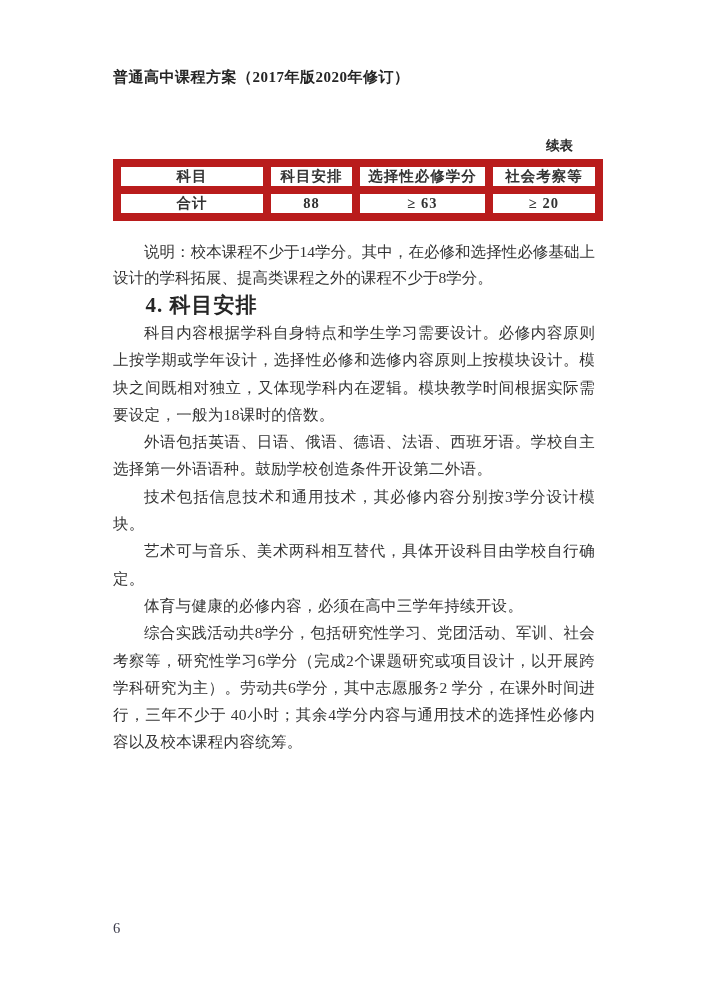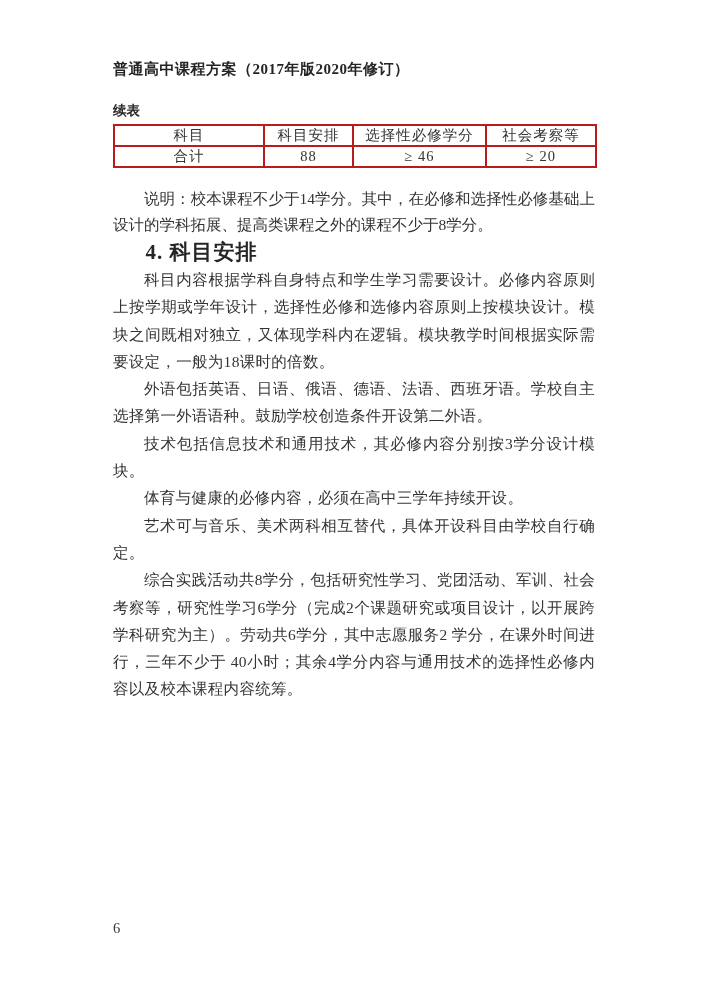--- a/index.html
+++ b/index.html
@@ -10,55 +10,55 @@
     height: 1005px;
     margin: 0 auto;
     background: #ffffff;
     font-family: "Liberation Serif", "DejaVu Serif", serif;
     color: #2e2e2e;
     overflow: hidden;
   }
   .content {
     position: absolute;
     left: 113px;
-    top: 0;
+    top: 8px;
     width: 482px;
   }
   .running-header {
     margin-top: 60px;
     font-size: 15px;
     font-weight: bold;
     letter-spacing: 0.5px;
     color: #252525;
   }
   .continued-label {
-    margin-top: 23px;
-    text-align: left;
+    margin-top: 50px;
+    text-align: right;
     padding-right: 22px;
     font-size: 13.5px;
     font-weight: bold;
     color: #2a2a2a;
   }
   table.credits-table {
     margin-top: 4px;
     width: 482px;
     border-collapse: collapse;
     table-layout: fixed;
     font-size: 14.5px;
     color: #333333;
   }
   table.credits-table col.c1 { width: 150px; }
   table.credits-table col.c2 { width: 89px; }
   table.credits-table col.c3 { width: 133px; }
   table.credits-table col.c4 { width: 110px; }
   table.credits-table th, table.credits-table td {
-    border: 2px solid #b91c1c;
+    border: 8px solid #b91c1c;
     text-align: center;
     vertical-align: middle;
-    font-weight: normal;
+    font-weight: bold;
     height: 18px;
     letter-spacing: 1px;
   }
   .table-note {
     margin-top: 18px;
     font-size: 15.5px;
     line-height: 26px;
     text-align: justify;
     text-indent: 2em;
     color: #333333;
@@ -107,35 +107,35 @@
       <tbody>
           <tr>
         <th>科目</th>
         <th>科目安排</th>
         <th>选择性必修学分</th>
         <th>社会考察等</th>
       </tr>
       <tr>
         <td>合计</td>
         <td>88</td>
-        <td>≥ 46</td>
+        <td>≥ 63</td>
         <td>≥ 20</td>
       </tr>
     </tbody>
       </table>
 
     <div class="table-note">说明：校本课程不少于14学分。其中，在必修和选择性必修基础上设计的学科拓展、提高类课程之外的课程不少于8学分。</div>
 
     <div class="section-heading">4. 科目安排</div>
 
     <div class="body-text">
       <p>科目内容根据学科自身特点和学生学习需要设计。必修内容原则上按学期或学年设计，选择性必修和选修内容原则上按模块设计。模块之间既相对独立，又体现学科内在逻辑。模块教学时间根据实际需要设定，一般为18课时的倍数。</p>
       <p>外语包括英语、日语、俄语、德语、法语、西班牙语。学校自主选择第一外语语种。鼓励学校创造条件开设第二外语。</p>
       <p>技术包括信息技术和通用技术，其必修内容分别按3学分设计模块。</p>
+      <p>艺术可与音乐、美术两科相互替代，具体开设科目由学校自行确定。</p>
       <p>体育与健康的必修内容，必须在高中三学年持续开设。</p>
-      <p>艺术可与音乐、美术两科相互替代，具体开设科目由学校自行确定。</p>
       <p>综合实践活动共8学分，包括研究性学习、党团活动、军训、社会考察等，研究性学习6学分（完成2个课题研究或项目设计，以开展跨学科研究为主）。劳动共6学分，其中志愿服务2 学分，在课外时间进行，三年不少于 40小时；其余4学分内容与通用技术的选择性必修内容以及校本课程内容统筹。</p>
     </div>
 
   </div>
 
   <div class="page-number">6</div>
 </div>
 
 </body></html>

